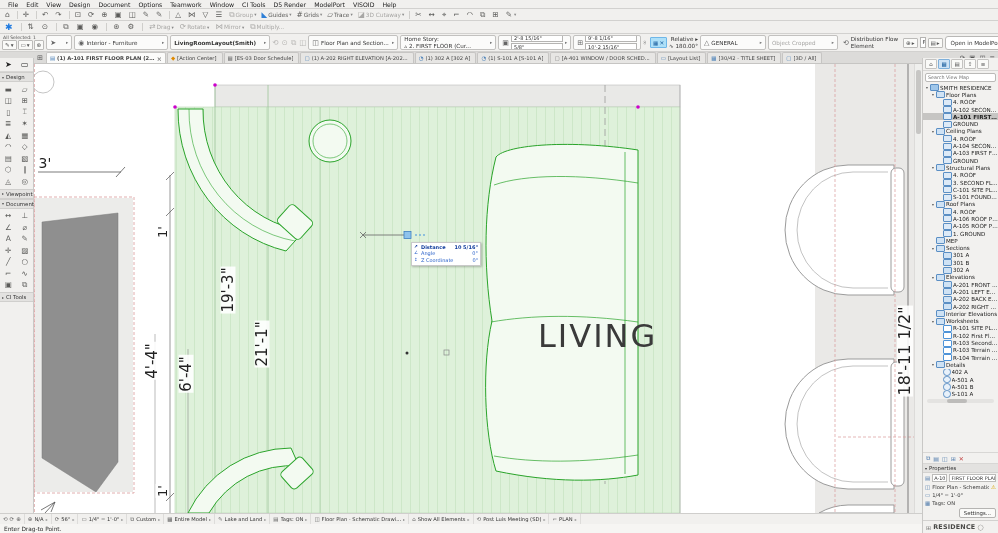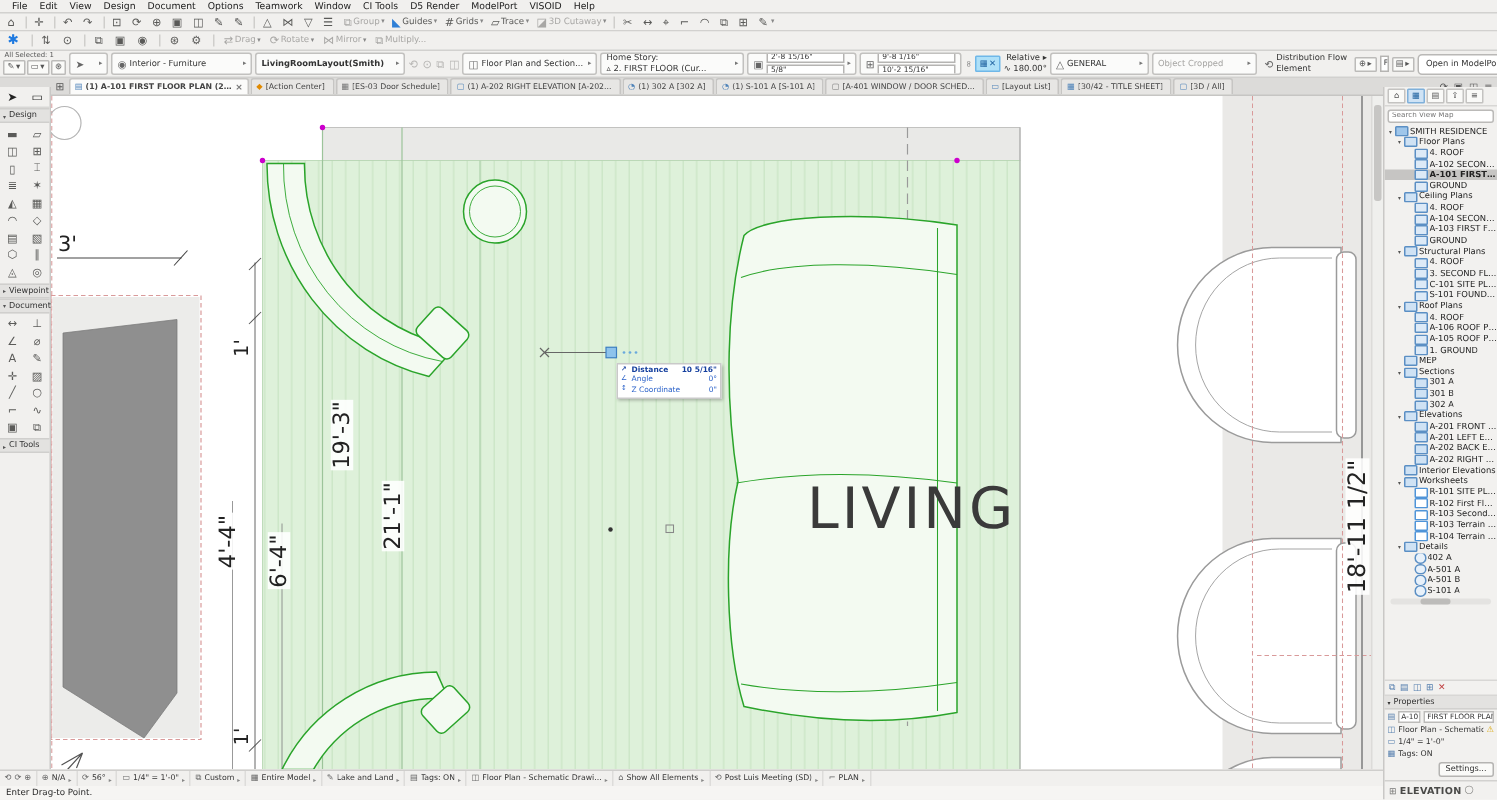--- a/index.html
+++ b/index.html
@@ -70,21 +70,21 @@
   .tool{width:13px;height:10.5px;display:flex;align-items:center;justify-content:center;color:#5b5b59;font-size:7.5px;}
   .tbx-fill{flex:1;}
   
   #canvas{position:absolute;left:33px;top:64px;width:889px;height:449px;background:#fff;overflow:hidden;}
   #canvas svg{position:absolute;left:0;top:0;}
   .dim{position:absolute;font-size:15px;color:#222;background:rgba(255,255,255,.88);padding:0 1px;
        white-space:nowrap;transform:translate(-50%,-50%) rotate(-90deg);line-height:1;}
   .dim.small{font-size:13px;}
   .dim.upright{transform:translate(-50%,-50%);font-size:14px;}
   .dim.big{font-size:16px;}
-  .room-label{position:absolute;left:505px;top:256px;font-size:38px;letter-spacing:2px;color:#3a3a3a;line-height:1;}
+  .room-label{position:absolute;left:505px;top:256px;font-size:32px;letter-spacing:2px;color:#3a3a3a;line-height:1;}
   .tracker{position:absolute;left:378px;top:178px;width:64px;background:#fff;border:1px solid #c9c9c9;
            box-shadow:1px 1px 2px rgba(0,0,0,.25);font-size:5px;padding:1.5px 2px;display:flex;
            flex-direction:column;gap:1px;}
   .trow{display:flex;align-items:center;gap:2px;color:#2b62c9;line-height:1.1;}
   .trow .ti2{width:5px;font-size:4.5px;}
   .trow .tv{margin-left:auto;}
   .trow.primary{font-weight:bold;color:#143f9e;}
   .vscroll{position:absolute;right:0;top:0;bottom:0;width:7px;background:#efefed;border-left:1px solid #dcdbd9;}
   .vthumb{position:absolute;top:6px;right:1px;width:5px;height:64px;background:#c7c6c4;border-radius:2px;}
   
@@ -1160,21 +1160,21 @@
     <span class="prop-ico" data-name="scale-icon">▭</span>
     <span class="prop-text" data-name="view-scale">1/4" = 1'-0"</span>
   </div>
   <div class="prop-row">
     <span class="prop-ico" data-name="tags-icon">▦</span>
     <span class="prop-text" data-name="view-tags">Tags: ON</span>
   </div>
   <span class="settings-btn" data-name="view-settings-button">Settings...</span>
   <div class="brand" data-name="graphisoft-logo">
     <span class="bi" data-name="window-icon">⊞</span>
-    <span>ELEVATION</span>
+    <span>RESIDENCE</span>
     <span class="bm" data-name="brand-mark-icon">◯</span>
   </div>
 </div>
 
 <div id="bottombar" data-name="quick-options-bar">
   <div class="bb-navicons">
 
       <span class="bb-ico" data-name="back-icon">⟲</span>
 
       <span class="bb-ico" data-name="forward-icon">⟳</span>

